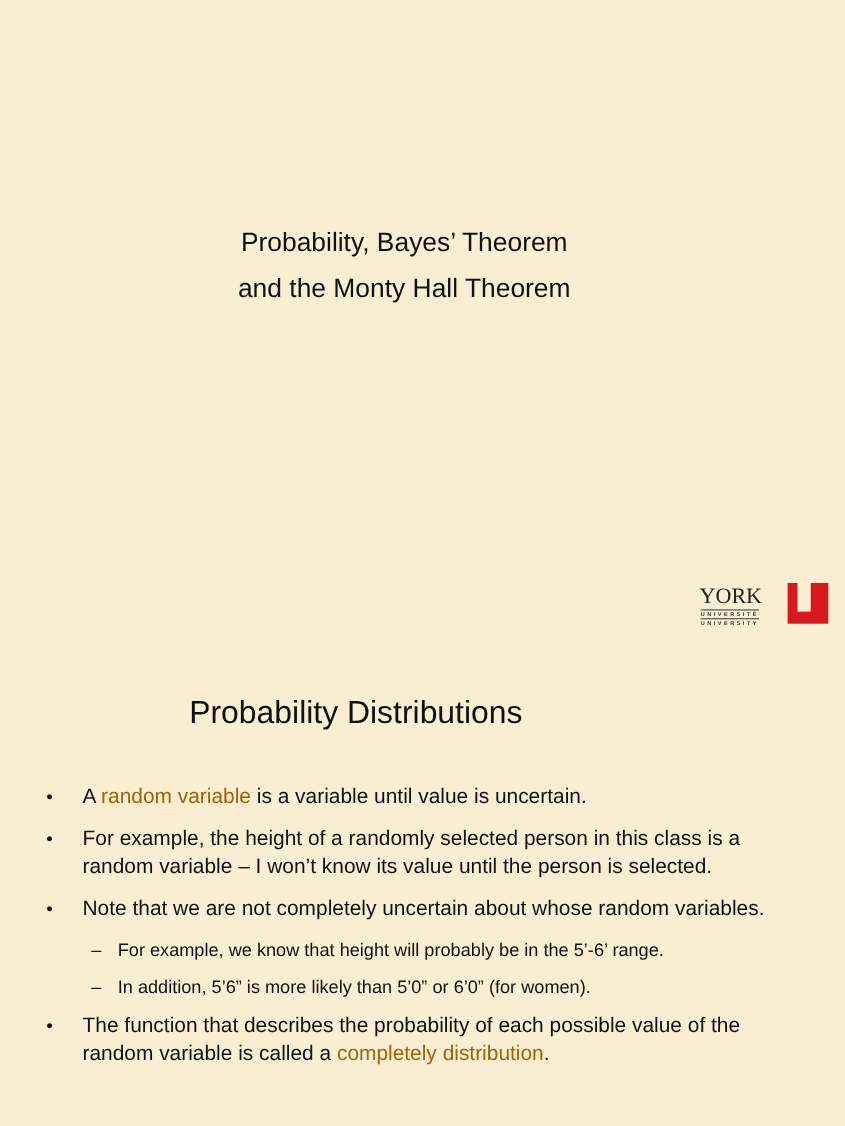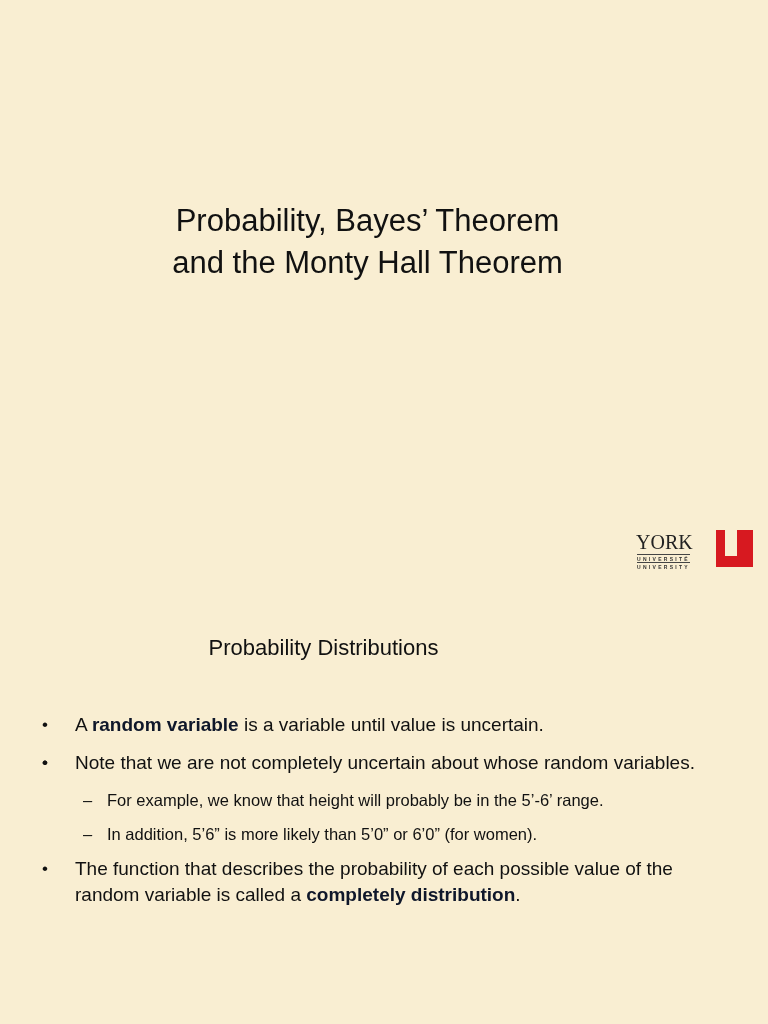--- a/index.html
+++ b/index.html
@@ -8,21 +8,21 @@
       background:#f9eed2;
       font-family:"Liberation Sans", sans-serif;
       color:#111;
       position:relative;
     }
     .slide { position:absolute; left:0; width:768px; }
     #slide1 { top:0; height:600px; }
     #slide2 { top:600px; height:424px; }
     .title1 {
       position:absolute; top:200px; left:0; width:735px;
-      text-align:center; font-size:31px; line-height:42px; color:#111;
+      text-align:center; font-size:24px; line-height:42px; color:#111;
     }
     .logo { position:absolute; left:636px; top:530px; width:120px; height:40px; }
     .york-word {
       position:absolute; left:0; top:0; font-family:"Liberation Serif", serif;
       font-size:20px; letter-spacing:0px; color:#222; line-height:24px;
     }
     .univ-line {
       position:absolute; left:1px; font-size:5px; letter-spacing:2.3px;
       color:#333; font-weight:bold; line-height:6px;
     }
@@ -31,36 +31,36 @@
     .u-box {
       position:absolute; left:80px; top:0; width:37px; height:37px;
       background:#d71920;
     }
     .u-box .u-inner {
       position:absolute; left:9px; top:-1px; width:12px; height:27px;
       background:#f9eed2; border-radius:0 0 0 0;
     }
     .title2 {
       position:absolute; top:30px; left:0; width:647px; text-align:center;
-      font-size:22px; line-height:36px; color:#111;
+      font-size:29px; line-height:36px; color:#111;
     }
     .bullets { position:absolute; left:40px; top:112px; width:700px; }
     .bullet {
       position:relative; padding-left:35px; font-size:19px; line-height:26px;
       margin-bottom:12px; color:#111;
     }
     .bullet .dot {
       position:absolute; left:2px; top:0; font-size:17px;
     }
     .sub {
       position:relative; padding-left:67px; font-size:16.5px; line-height:24px;
       margin-bottom:10px; color:#111;
     }
     .sub .dash { position:absolute; left:43px; top:0; }
-    .hl { color:#0f172a; font-weight:bold; }
+    .hl { color:#a16207; font-weight:normal; }
   </style>
 </head>
 <body>
 
 <div class="slide" id="slide1">
   <div class="title1">
     <div>Probability, Bayes’ Theorem</div>
     <div>and the Monty Hall Theorem</div>
   </div>
   <div class="logo">
@@ -75,20 +75,21 @@
 
 <div class="slide" id="slide2">
   <div class="title2">Probability Distributions</div>
   <div class="bullets">
     <div class="bullet">
       <span class="dot">•</span>
       <span>A </span><span class="hl">random variable</span><span> is a variable until value is uncertain.</span>
     </div>
     <div class="bullet">
       <span class="dot">•</span>
+      <span>For example, the height of a randomly selected person in this class is a random variable – I won’t know its value until the person is selected.</span>
     </div>
     <div class="bullet">
       <span class="dot">•</span>
       <span>Note that we are not completely uncertain about whose random variables.</span>
     </div>
     <div class="sub">
       <span class="dash">–</span>
       <span>For example, we know that height will probably be in the 5’-6’ range.</span>
     </div>
     <div class="sub">

